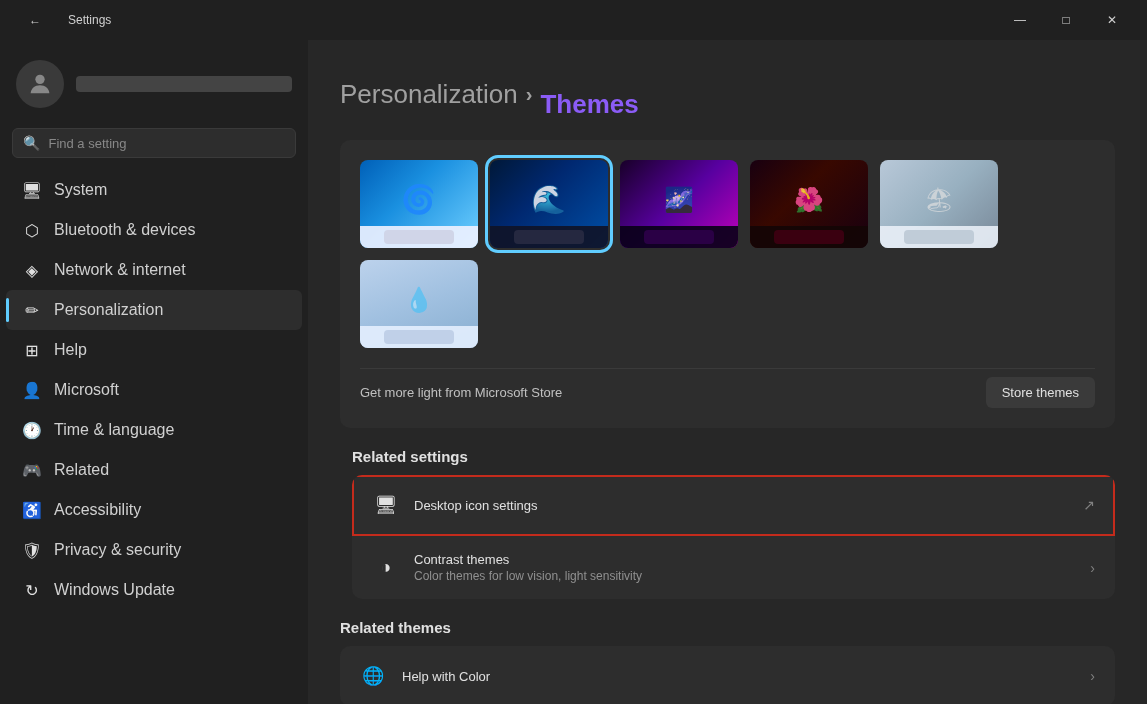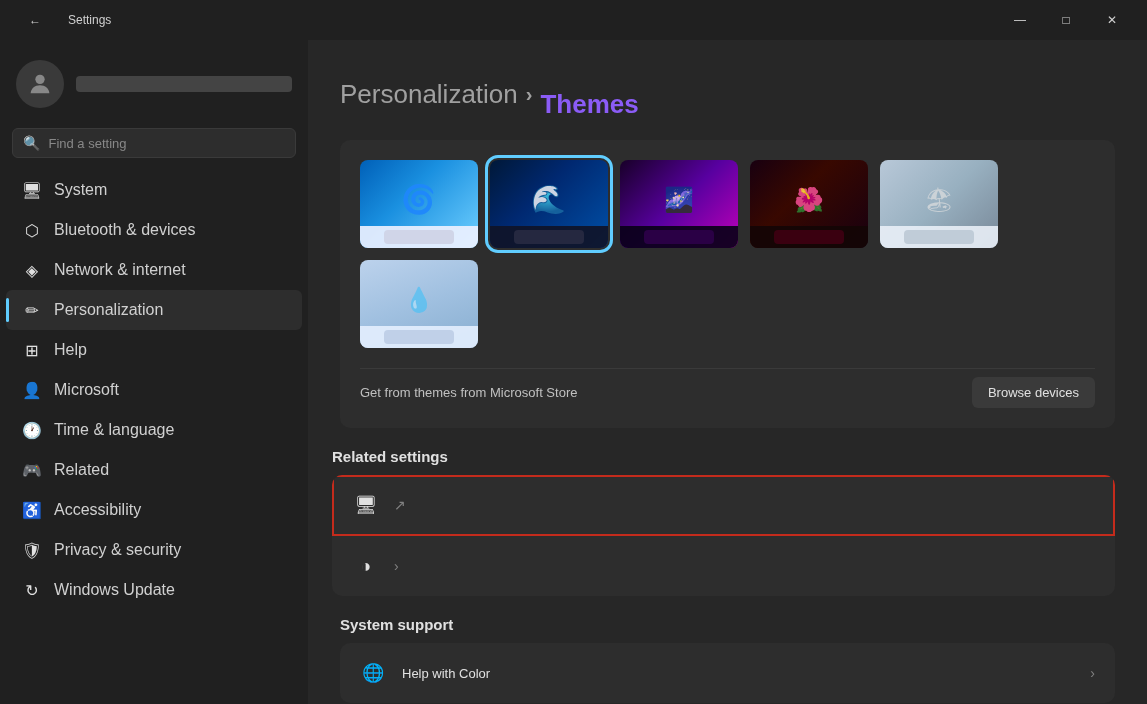--- a/index.html
+++ b/index.html
@@ -246,21 +246,21 @@
       border: none;
       border-radius: 6px;
       color: #e0e0e0;
       padding: 8px 16px;
       font-size: 13px;
       cursor: pointer;
     }
 
     
     .related-section {
-      margin: 20px 32px 0 24px;
+      margin: 20px 32px 0 44px;
     }
     .section-title {
       font-size: 15px;
       font-weight: 600;
       color: #e0e0e0;
       margin-bottom: 10px;
     }
 
     .settings-list {
       background: #2d2d2d;
@@ -476,41 +476,49 @@
     <div class="theme-bg" style="background:linear-gradient(160deg, #bcd2ec 0%, #a0c0e0 50%, #88aed0 100%);">
       <div style="position:absolute;top:50%;left:50%;transform:translate(-50%,-65%);font-size:24px;opacity:0.7">💧</div>
       <div class="theme-taskbar" style="background:rgba(230,240,255,0.88);">
         <div class="theme-taskbar-bar" style="background:#c0d0e8;"></div>
       </div>
     </div>
   </div>
         </div>
 
       <div class="theme-store-row">
-        <span class="store-text">Get from themes from Microsoft Store</span>
-        <button class="browse-btn">Browse devices</button>
+        <span class="store-text">Get more light from Microsoft Store</span>
+        <button class="browse-btn">Store themes</button>
       </div>
     </div>
 
     <div class="related-section">
       <div class="section-title">Related settings</div>
       <div class="settings-list" id="related-settings-list">
           <div class="setting-item highlighted" style="border-bottom: 1px solid rgb(58, 58, 58);">
     <div class="setting-icon">🖥</div>
+    <div class="setting-text">
+      <div class="setting-label">Desktop icon settings</div>
+
+    </div>
     <span class="external-icon">↗</span>
   </div>
           <div class="setting-item">
     <div class="setting-icon">◑</div>
+    <div class="setting-text">
+      <div class="setting-label">Contrast themes</div>
+      <div class="setting-sublabel">Color themes for low vision, light sensitivity</div>
+    </div>
     <span class="setting-arrow">›</span>
   </div>
         </div>
     </div>
 
     <div class="support-section">
-      <div class="section-title">System support</div>
+      <div class="section-title">Related themes</div>
       <div class="settings-list" id="related-support-list">
           <div class="setting-item">
     <div class="setting-icon">🌐</div>
     <div class="setting-text">
       <div class="setting-label">Help with Color</div>
     </div>
     <span class="setting-arrow">›</span>
   </div>
         </div>
     </div>

